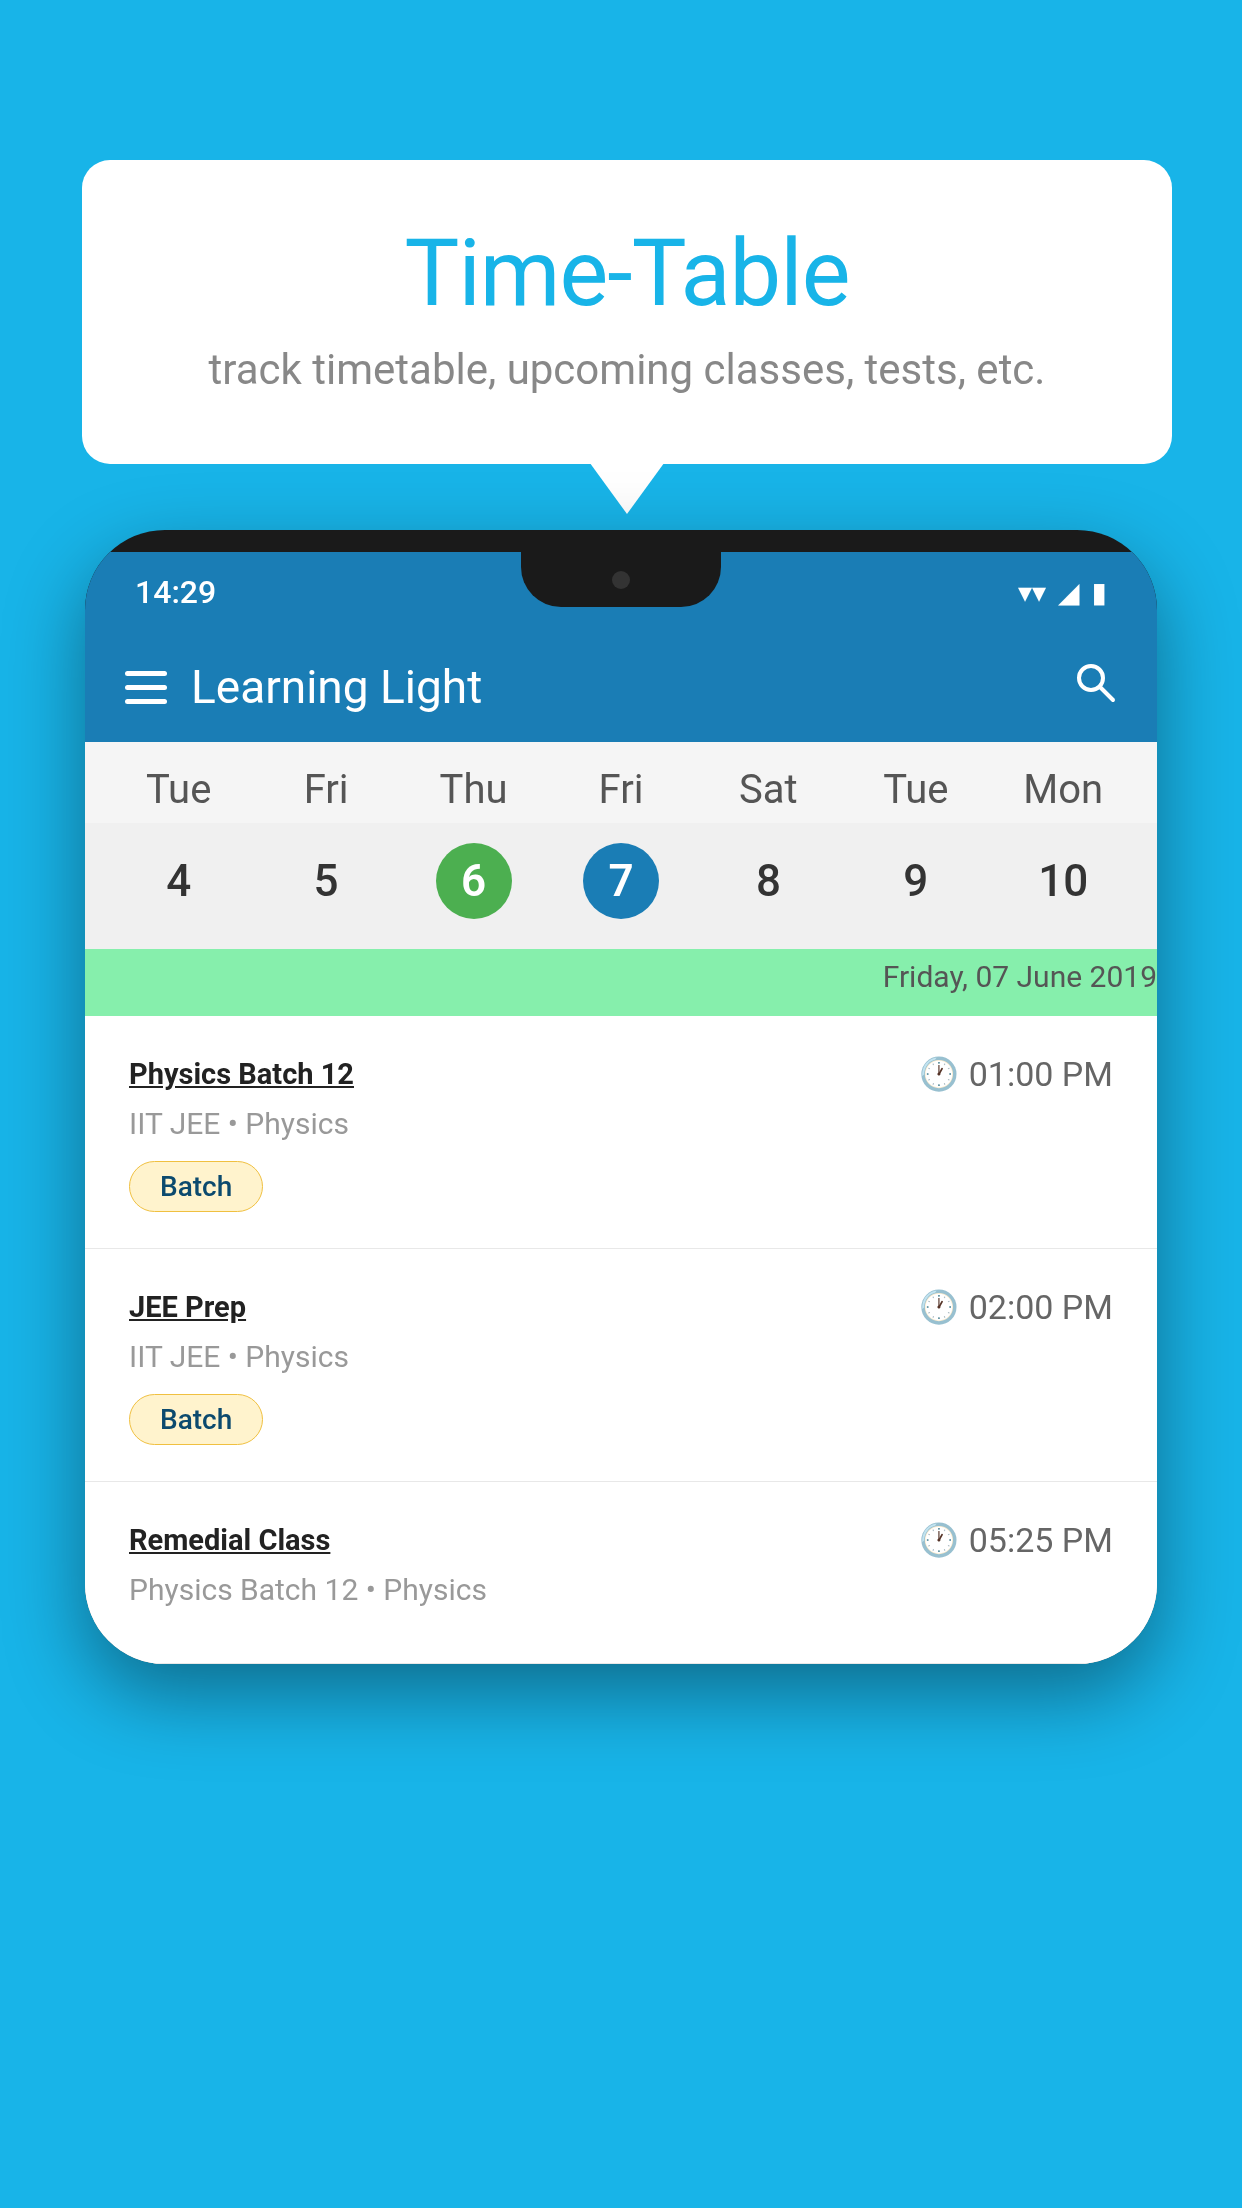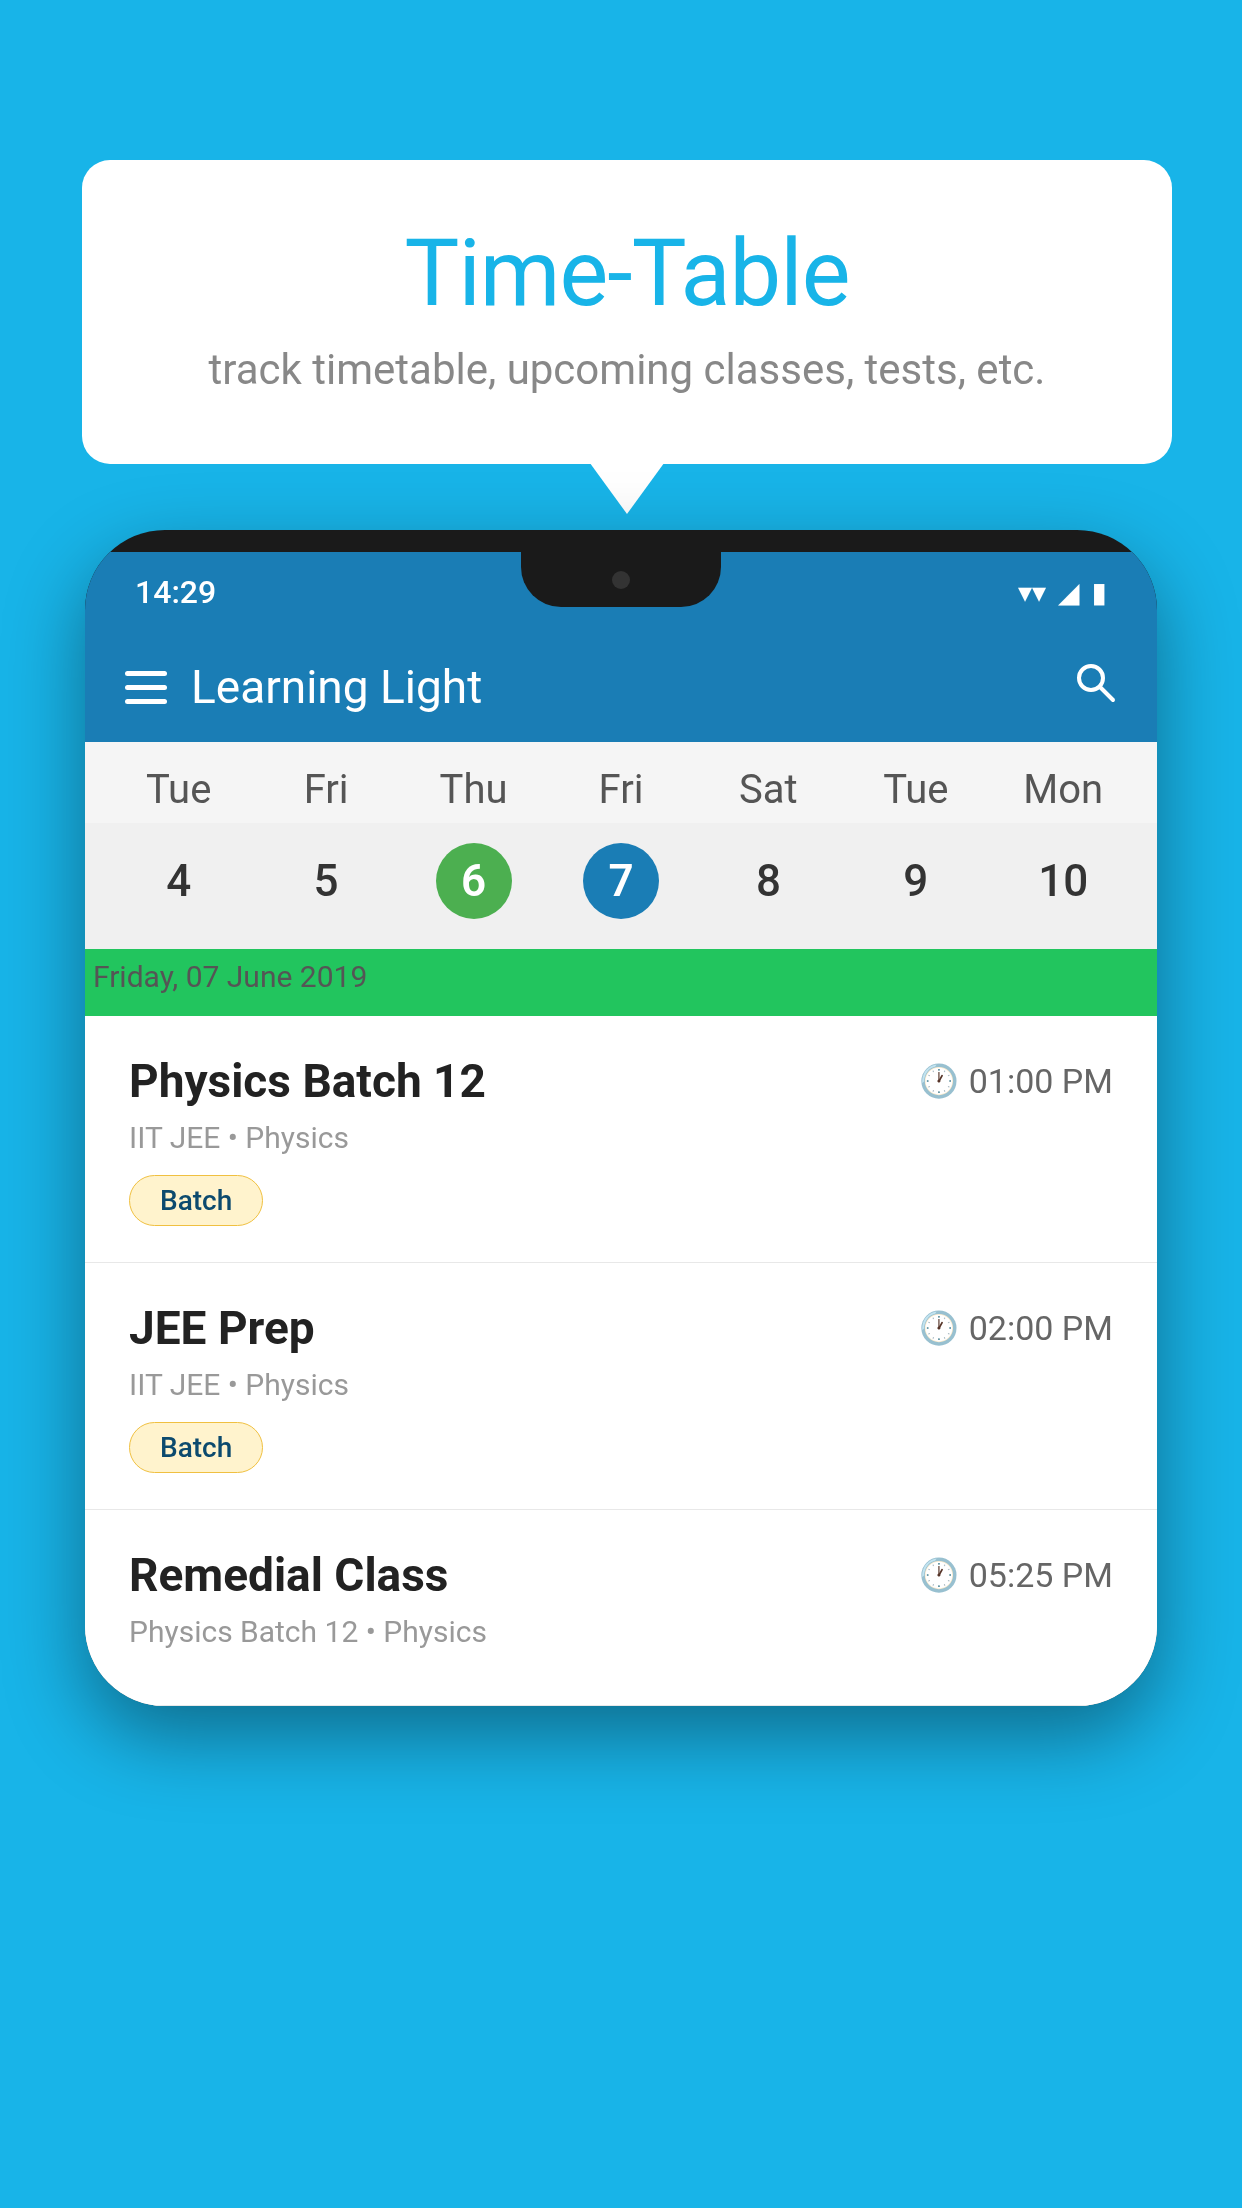--- a/index.html
+++ b/index.html
@@ -234,25 +234,25 @@
     .date-circle {
       width: 76px;
       height: 76px;
       display: flex;
       align-items: center;
       justify-content: center;
       margin: 0 auto;
     }
 
     .selected-date-label {
-      text-align: left;
+      text-align: right;
       font-size: 30px;
       color: #555;
-      padding: 10px 8px 22px;
-      background: #22c55e;
+      padding: 10px 0 22px;
+      background: #86efac;
     }
 
     
     .class-list {
       background: white;
     }
 
     .class-item {
       background: white;
       padding: 38px 44px 36px;
@@ -260,23 +260,24 @@
     }
 
     .class-item-header {
       display: flex;
       justify-content: space-between;
       align-items: center;
       margin-bottom: 12px;
     }
 
     .class-name {
-      font-size: 46px;
+      font-size: 29px;
       font-weight: 700;
       color: #222;
+      text-decoration: underline;
     }
 
     .class-time {
       font-size: 34px;
       color: #666;
       display: flex;
       align-items: center;
       gap: 10px;
     }
 

